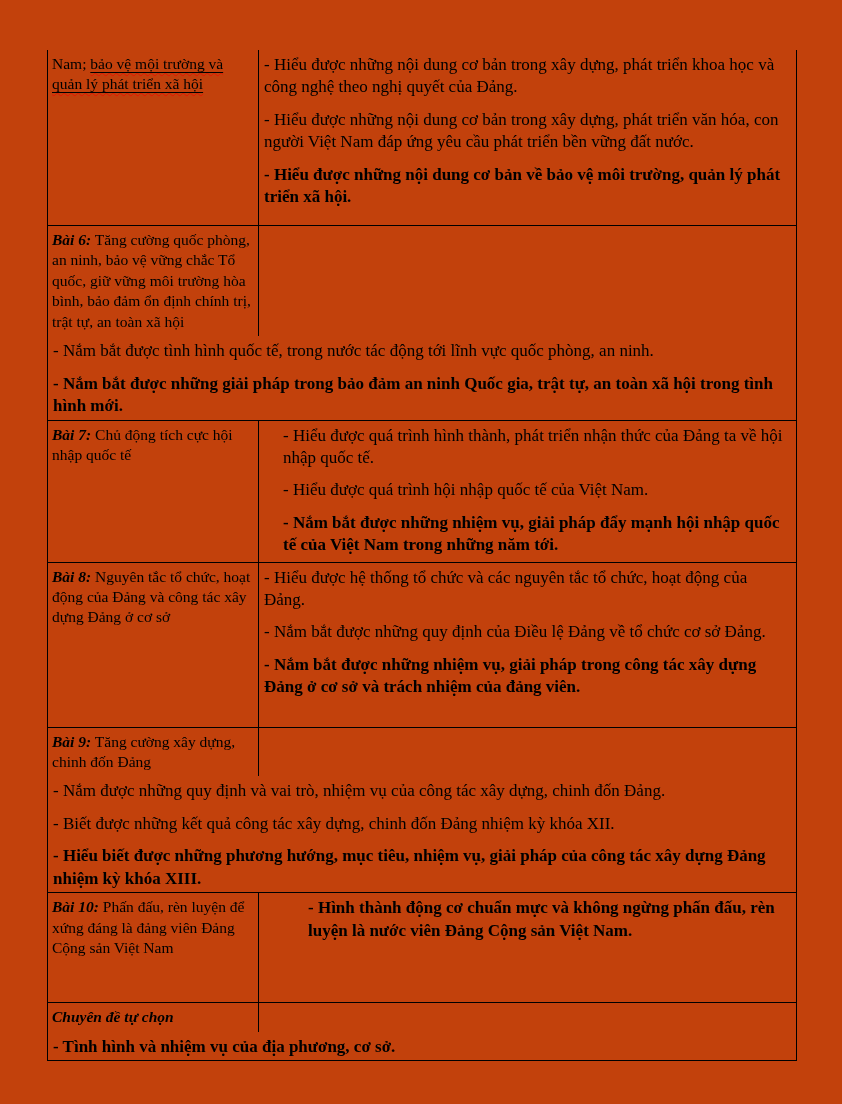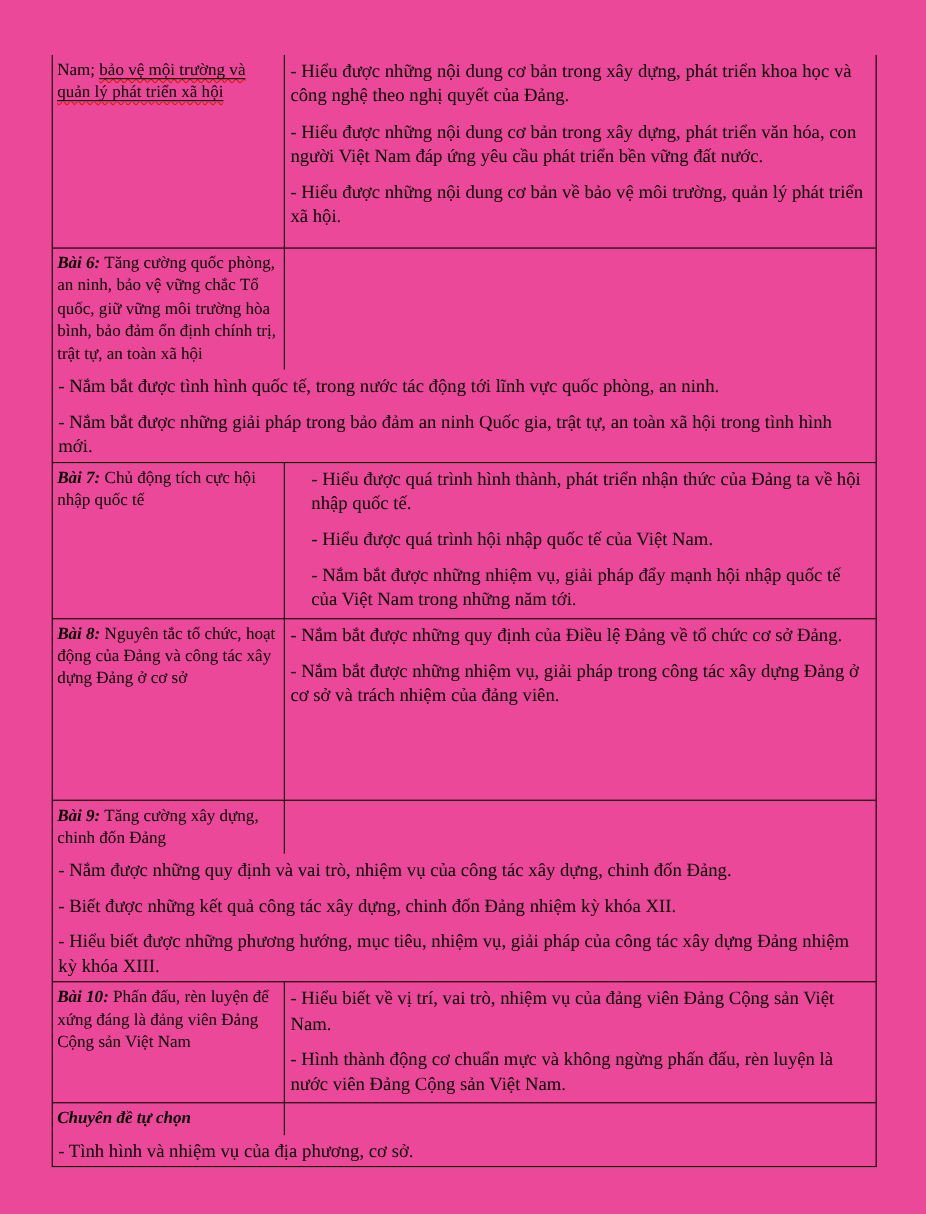--- a/index.html
+++ b/index.html
@@ -4,21 +4,21 @@
 <style>
   html, body {
     margin: 0;
     padding: 0;
     background: #ffffff;
   }
   .page {
     position: relative;
     width: 842px;
     height: 1104px;
-    background: #ec4899;
+    background: #c2410c;
     font-family: "Liberation Serif", "DejaVu Serif", serif;
     color: #000000;
     overflow: hidden;
   }
   .doc-table {
     position: absolute;
     left: 47px;
     top: 50px;
     width: 748px;
     border-left: 1px solid #000;
@@ -43,20 +43,21 @@
     box-sizing: border-box;
     padding: 4px 6px 2px 5px;
     font-size: 17px;
     line-height: 1.32;
   }
   .cell-right p {
     margin: 0 0 10px 0;
   }
   .cell-right p:last-child {
     margin-bottom: 0;
+    font-weight: bold;
   }
   .lesson-label {
     font-weight: bold;
     font-style: italic;
   }
   .squiggle {
     text-decoration-line: underline;
     text-decoration-style: wavy;
     text-decoration-color: #e51400;
     text-decoration-thickness: 1px;
@@ -65,21 +66,21 @@
   .underlined {
     text-decoration-line: underline;
     text-decoration-style: solid;
     text-decoration-color: #000;
   }
   .r1 { min-height: 176px; }
   .r2 { min-height: 183px; flex-direction: column; }
   .r3 { min-height: 142px; gap: 19px; }
   .r4 { min-height: 165px; }
   .r5 { min-height: 160px; flex-direction: column; }
-  .r6 { min-height: 110px; }
+  .r6 { min-height: 110px; gap: 44px; }
   .r7 { min-height: 42px; flex-direction: column; }
 </style>
 </head>
 <body>
 
 <div class="page">
   <div class="doc-table">
 
     <div class="row r1">
       <div class="cell-left"><span>Nam; </span><span class="squiggle"><span class="underlined">bảo vệ mội trường và quản lý phát triển xã hội</span></span>
@@ -107,40 +108,40 @@
         <p>- Hiểu được quá trình hình thành, phát triển nhận thức của Đảng ta về hội nhập quốc tế.</p>
         <p>- Hiểu được quá trình hội nhập quốc tế của Việt Nam.</p>
         <p>- Nắm bắt được những nhiệm vụ, giải pháp đẩy mạnh hội nhập quốc tế của Việt Nam trong những năm tới.</p>
       </div>
     </div>
 
     <div class="row r4">
       <div class="cell-left"><span class="lesson-label">Bài 8:</span><span> Nguyên tắc tổ chức, hoạt động của Đảng và công tác xây dựng Đảng ở cơ sở</span>
       </div>
       <div class="cell-right">
+        <p>- Hiểu được hệ thống tổ chức và các nguyên tắc tổ chức, hoạt động của Đảng.</p>
         <p>- Nắm bắt được những quy định của Điều lệ Đảng về tổ chức cơ sở Đảng.</p>
         <p>- Nắm bắt được những nhiệm vụ, giải pháp trong công tác xây dựng Đảng ở cơ sở và trách nhiệm của đảng viên.</p>
       </div>
     </div>
 
     <div class="row r5">
       <div class="cell-left"><span class="lesson-label">Bài 9:</span><span> Tăng cường xây dựng, chinh đốn Đảng</span>
       </div>
       <div class="cell-right">
         <p>- Nắm được những quy định và vai trò, nhiệm vụ của công tác xây dựng, chinh đốn Đảng.</p>
         <p>- Biết được những kết quả công tác xây dựng, chinh đốn Đảng nhiệm kỳ khóa XII.</p>
         <p>- Hiểu biết được những phương hướng, mục tiêu, nhiệm vụ, giải pháp của công tác xây dựng Đảng nhiệm kỳ khóa XIII.</p>
       </div>
     </div>
 
     <div class="row r6">
       <div class="cell-left"><span class="lesson-label">Bài 10:</span><span> Phấn đấu, rèn luyện để xứng đáng là đảng viên Đảng Cộng sản Việt Nam</span>
       </div>
       <div class="cell-right">
-        <p>- Hiểu biết về vị trí, vai trò, nhiệm vụ của đảng viên Đảng Cộng sản Việt Nam.</p>
         <p>- Hình thành động cơ chuẩn mực và không ngừng phấn đấu, rèn luyện là nước viên Đảng Cộng sản Việt Nam.</p>
       </div>
     </div>
 
     <div class="row r7">
       <div class="cell-left"><span class="lesson-label">Chuyên đề tự chọn</span>
       </div>
       <div class="cell-right">
         <p>- Tình hình và nhiệm vụ của địa phương, cơ sở.</p>
       </div>

